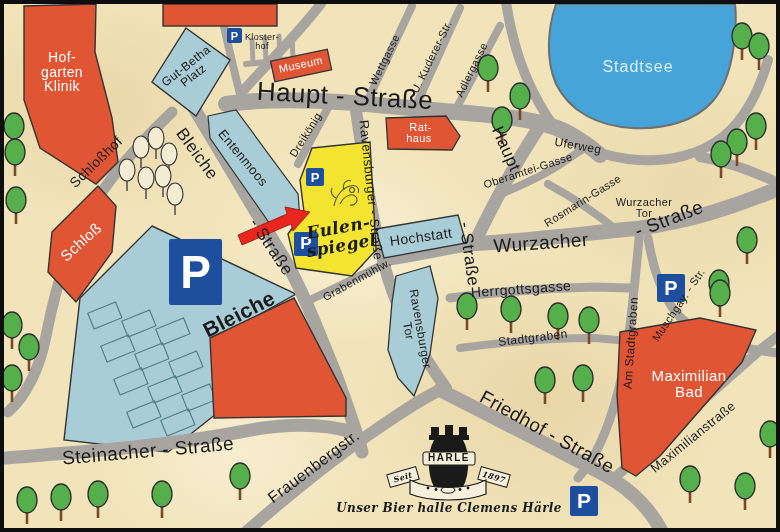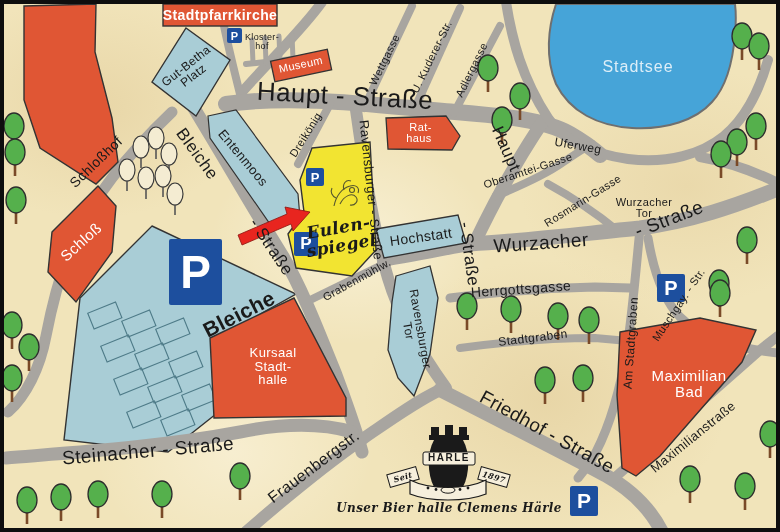--- a/index.html
+++ b/index.html
@@ -184,21 +184,23 @@
   </g>
 </svg>
 
 <div class="p" style="left:227px;top:28px;width:15px;height:15px;font-size:11px;">P</div>
 <div class="p" style="left:306px;top:168px;width:18px;height:18px;font-size:13px;">P</div>
 <div class="p" style="left:294px;top:232px;width:24px;height:24px;font-size:17px;">P</div>
 <div class="p" style="left:169px;top:239px;width:53px;height:66px;font-size:46px;">P</div>
 <div class="p" style="left:657px;top:274px;width:28px;height:28px;font-size:20px;">P</div>
 <div class="p" style="left:570px;top:486px;width:28px;height:30px;font-size:21px;">P</div>
 
-<div class="lbl w" style="left:220px;top:15px;font-size:14px;font-weight:bold;">Stadtpfarrkirche</div>
+<div class="lbl w" style="left:62px;top:72px;font-size:14px;">Hof-
+garten
+Klinik</div>
 <div class="lbl" style="left:262px;top:42px;font-size:9px;">Kloster-
 hof</div>
 <div class="lbl" style="left:190px;top:71px;font-size:12px;--r:-38deg;">Gut-Betha
 Platz</div>
 <div class="lbl w" style="left:301px;top:65px;font-size:11px;--r:-12deg;">Museum</div>
 <div class="lbl" style="left:345px;top:96px;font-size:26px;--r:3deg;">Haupt  -  Straße</div>
 <div class="lbl" style="left:506px;top:149px;font-size:17px;--r:66deg;">Haupt</div>
 <div class="lbl" style="left:469px;top:254px;font-size:17px;--r:82deg;">-  Straße</div>
 <div class="lbl" style="left:385px;top:60px;font-size:11px;--r:-64deg;">Wettgasse</div>
 <div class="lbl" style="left:432px;top:57px;font-size:11px;--r:-64deg;">U. Kuderer-Str.</div>
@@ -217,23 +219,20 @@
 <div class="lbl" style="left:421px;top:237px;font-size:14px;--r:-8deg;">Hochstatt</div>
 <div class="lbl" style="left:528px;top:171px;font-size:11px;--r:-18deg;">Oberamtei-Gasse</div>
 <div class="lbl" style="left:583px;top:201px;font-size:11px;--r:-32deg;">Rosmarin-Gasse</div>
 <div class="lbl" style="left:644px;top:208px;font-size:11px;">Wurzacher
 Tor</div>
 <div class="lbl" style="left:541px;top:243px;font-size:19px;--r:-4deg;">Wurzacher</div>
 <div class="lbl" style="left:669px;top:219px;font-size:19px;--r:-21deg;">-  Straße</div>
 <div class="lbl serifbi" style="left:340px;top:237px;font-size:17px;--r:-10deg;">Eulen-
 spiegel</div>
 <div class="lbl" style="left:239px;top:314px;font-size:21px;font-weight:bold;--r:-27deg;">Bleiche</div>
-<div class="lbl w" style="left:273px;top:366px;font-size:13px;">Kursaal
-Stadt-
-halle</div>
 <div class="lbl" style="left:521px;top:289px;font-size:14px;--r:-4deg;">Herrgottsgasse</div>
 <div class="lbl" style="left:533px;top:338px;font-size:12px;--r:-7deg;">Stadtgraben</div>
 <div class="lbl" style="left:631px;top:343px;font-size:12px;--r:-86deg;">Am  Stadtgraben</div>
 <div class="lbl" style="left:679px;top:305px;font-size:11px;--r:-56deg;">Muschgay. - Str.</div>
 <div class="lbl" style="left:414px;top:330px;font-size:12px;--r:80deg;">Ravensburger
 Tor</div>
 <div class="lbl" style="left:357px;top:280px;font-size:11px;--r:-29deg;">Grabenmühlw.</div>
 <div class="lbl" style="left:148px;top:451px;font-size:19px;--r:-5deg;">Steinacher  -  Straße</div>
 <div class="lbl" style="left:314px;top:467px;font-size:16px;--r:-37deg;">Frauenbergstr.</div>
 <div class="lbl" style="left:547px;top:432px;font-size:19px;--r:29deg;">Friedhof  -  Straße</div>

